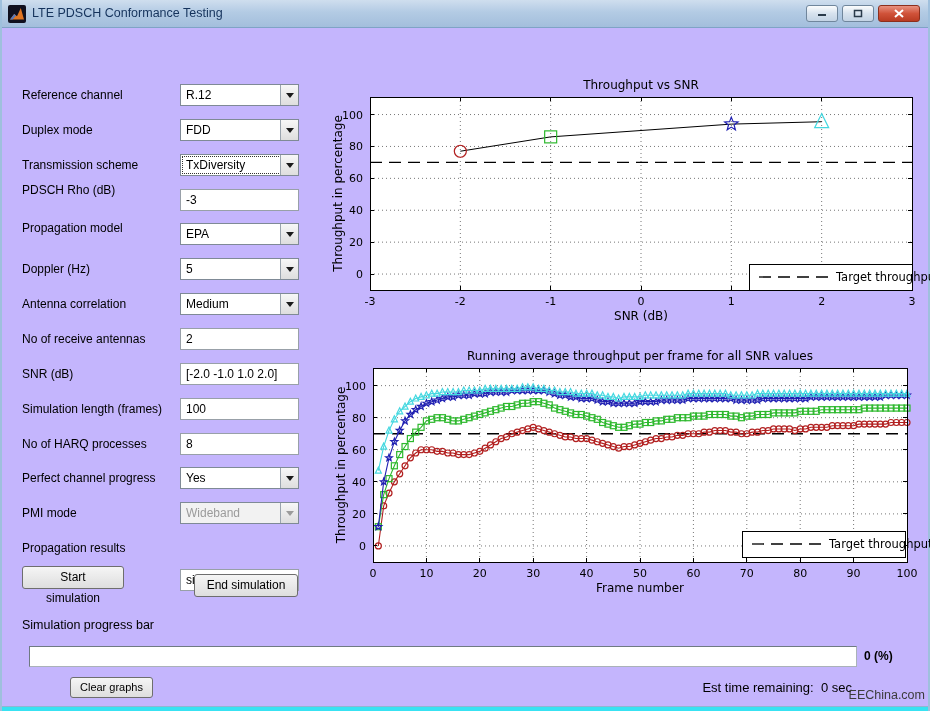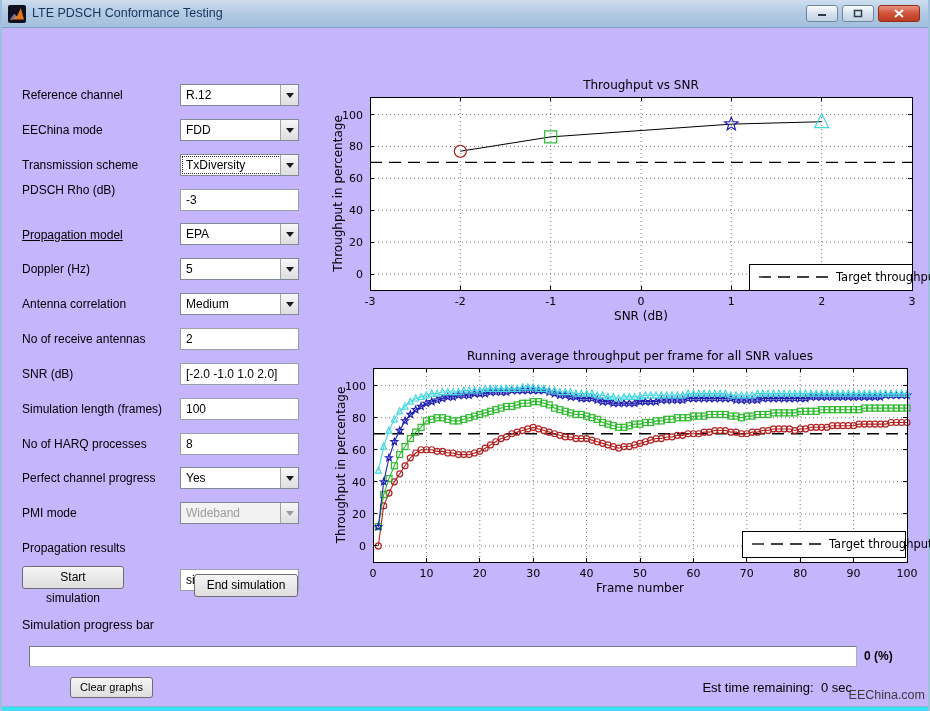--- a/index.html
+++ b/index.html
@@ -71,37 +71,37 @@
 
 
   <div id="form-area">
       <div class="field-label" style="top: 84px;">Reference channel</div>
       <div class="combo" style="top: 84px;">
         <span class="combo-value">R.12</span>
         <span class="combo-btn">
           <span class="arrow-down"></span>
         </span>
       </div>
-      <div class="field-label" style="top: 119px;">EEChina mode</div>
+      <div class="field-label" style="top: 119px;">Duplex mode</div>
       <div class="combo" style="top: 119px;">
         <span class="combo-value">FDD</span>
         <span class="combo-btn">
           <span class="arrow-down"></span>
         </span>
       </div>
       <div class="field-label" style="top: 154px;">Transmission scheme</div>
       <div class="combo focused" style="top: 154px;">
         <span class="combo-value">TxDiversity</span>
         <span class="combo-btn">
           <span class="arrow-down"></span>
         </span>
       </div>
       <div class="field-label" style="top: 179px;">PDSCH Rho (dB)</div>
       <div class="editbox" style="top: 189px;">-3</div>
-      <div class="field-label" style="top: 224px; text-decoration: underline;">Propagation model</div>
+      <div class="field-label" style="top: 217px;">Propagation model</div>
       <div class="combo" style="top: 223px;">
         <span class="combo-value">EPA</span>
         <span class="combo-btn">
           <span class="arrow-down"></span>
         </span>
       </div>
       <div class="field-label" style="top: 258px;">Doppler (Hz)</div>
       <div class="combo" style="top: 258px;">
         <span class="combo-value">5</span>
         <span class="combo-btn">

